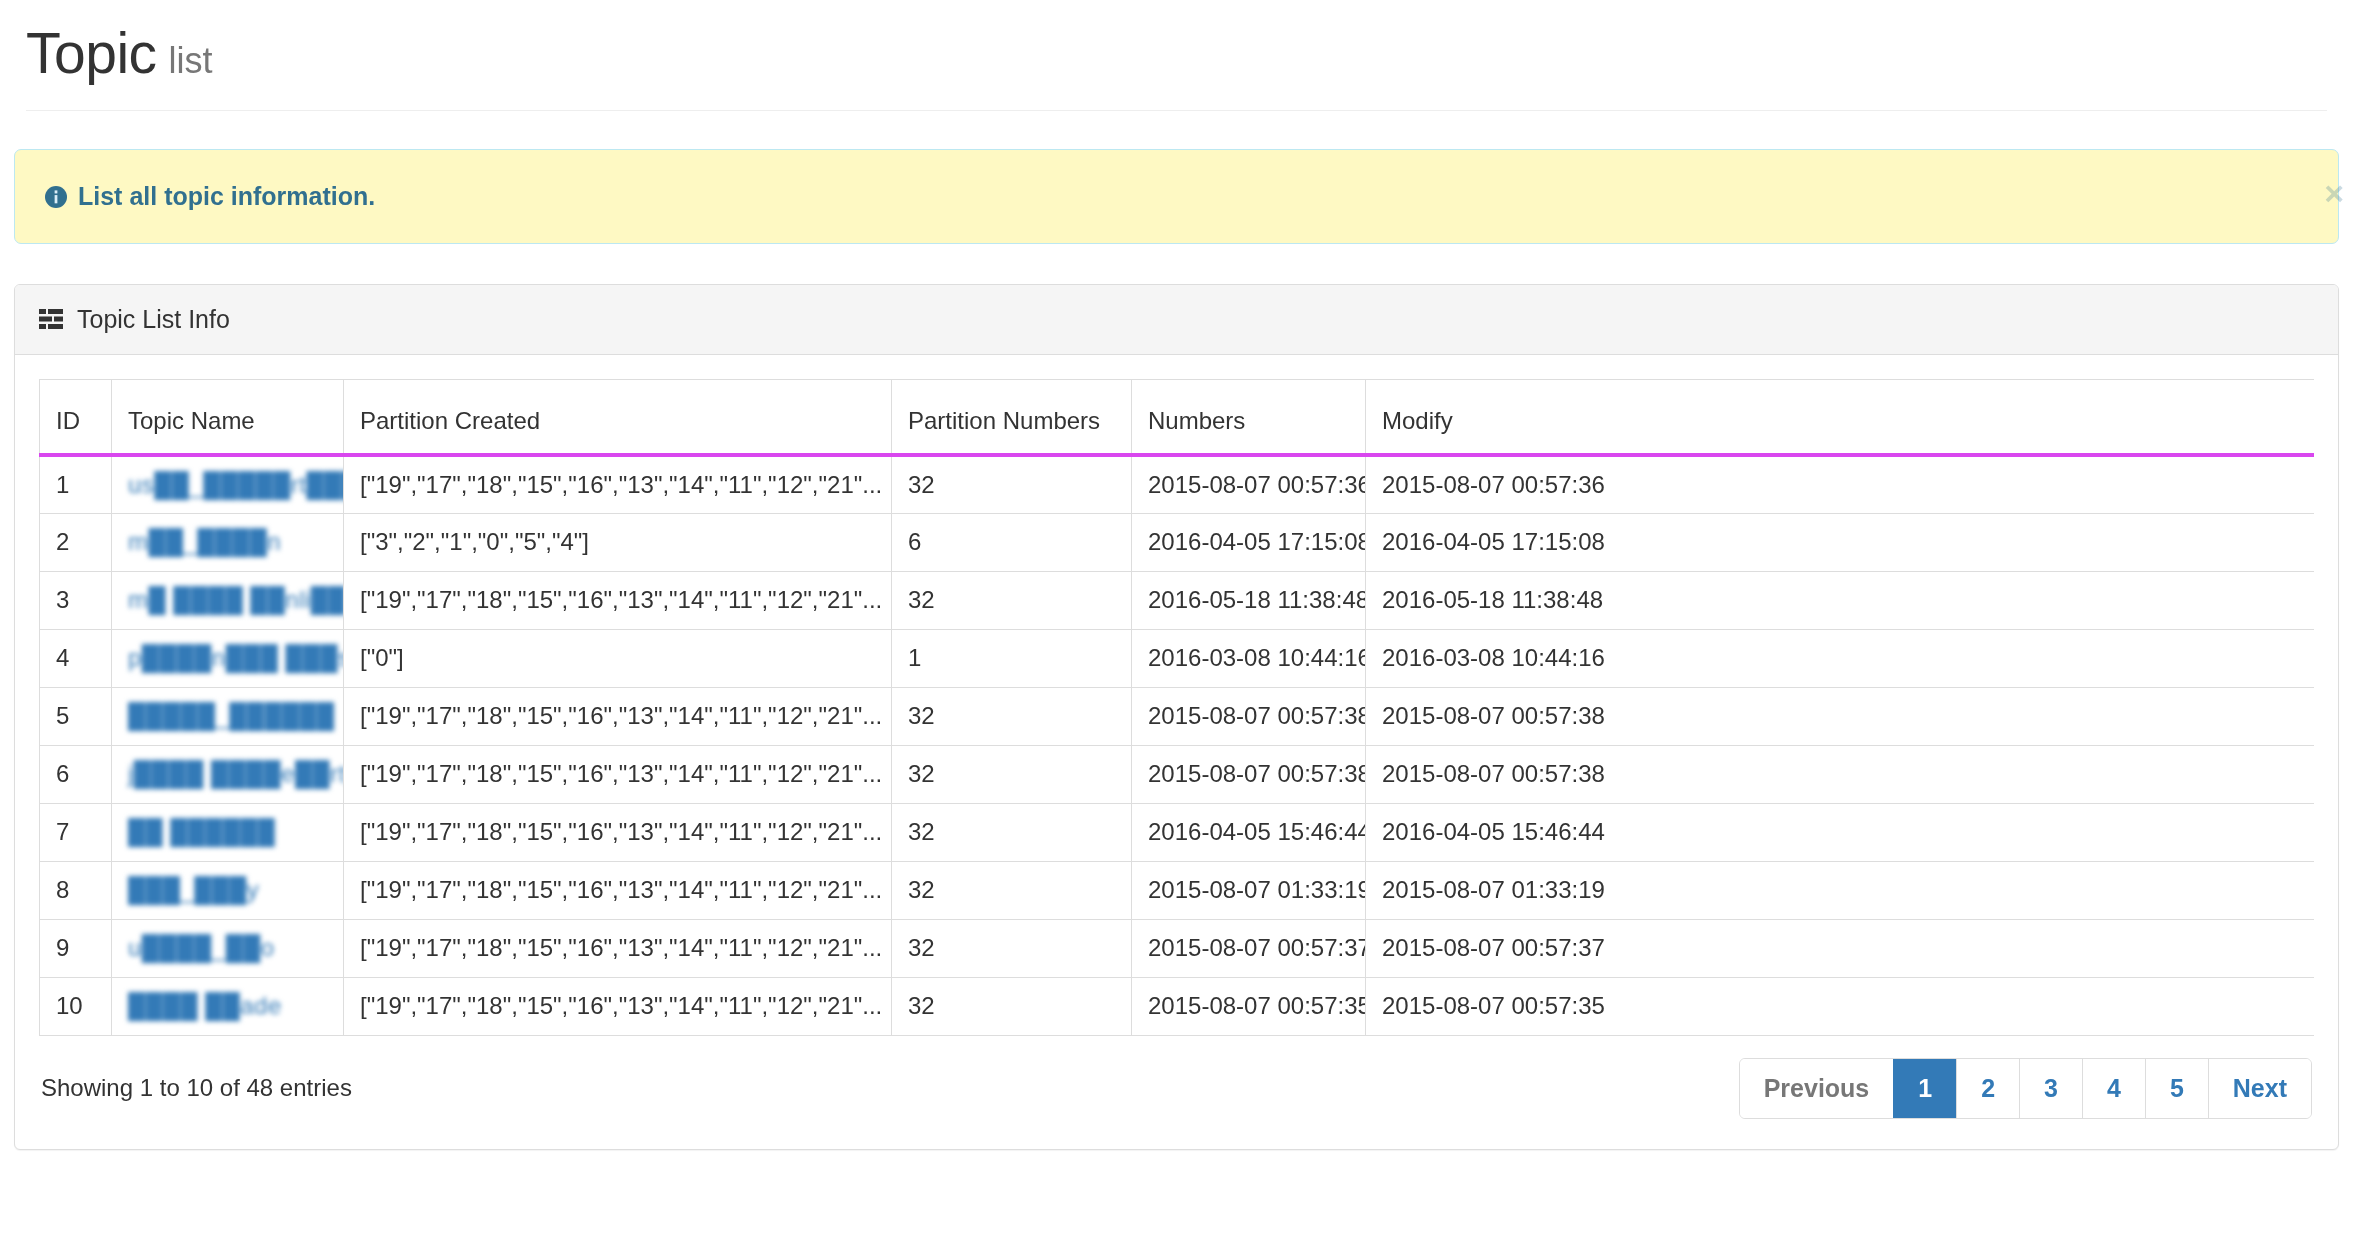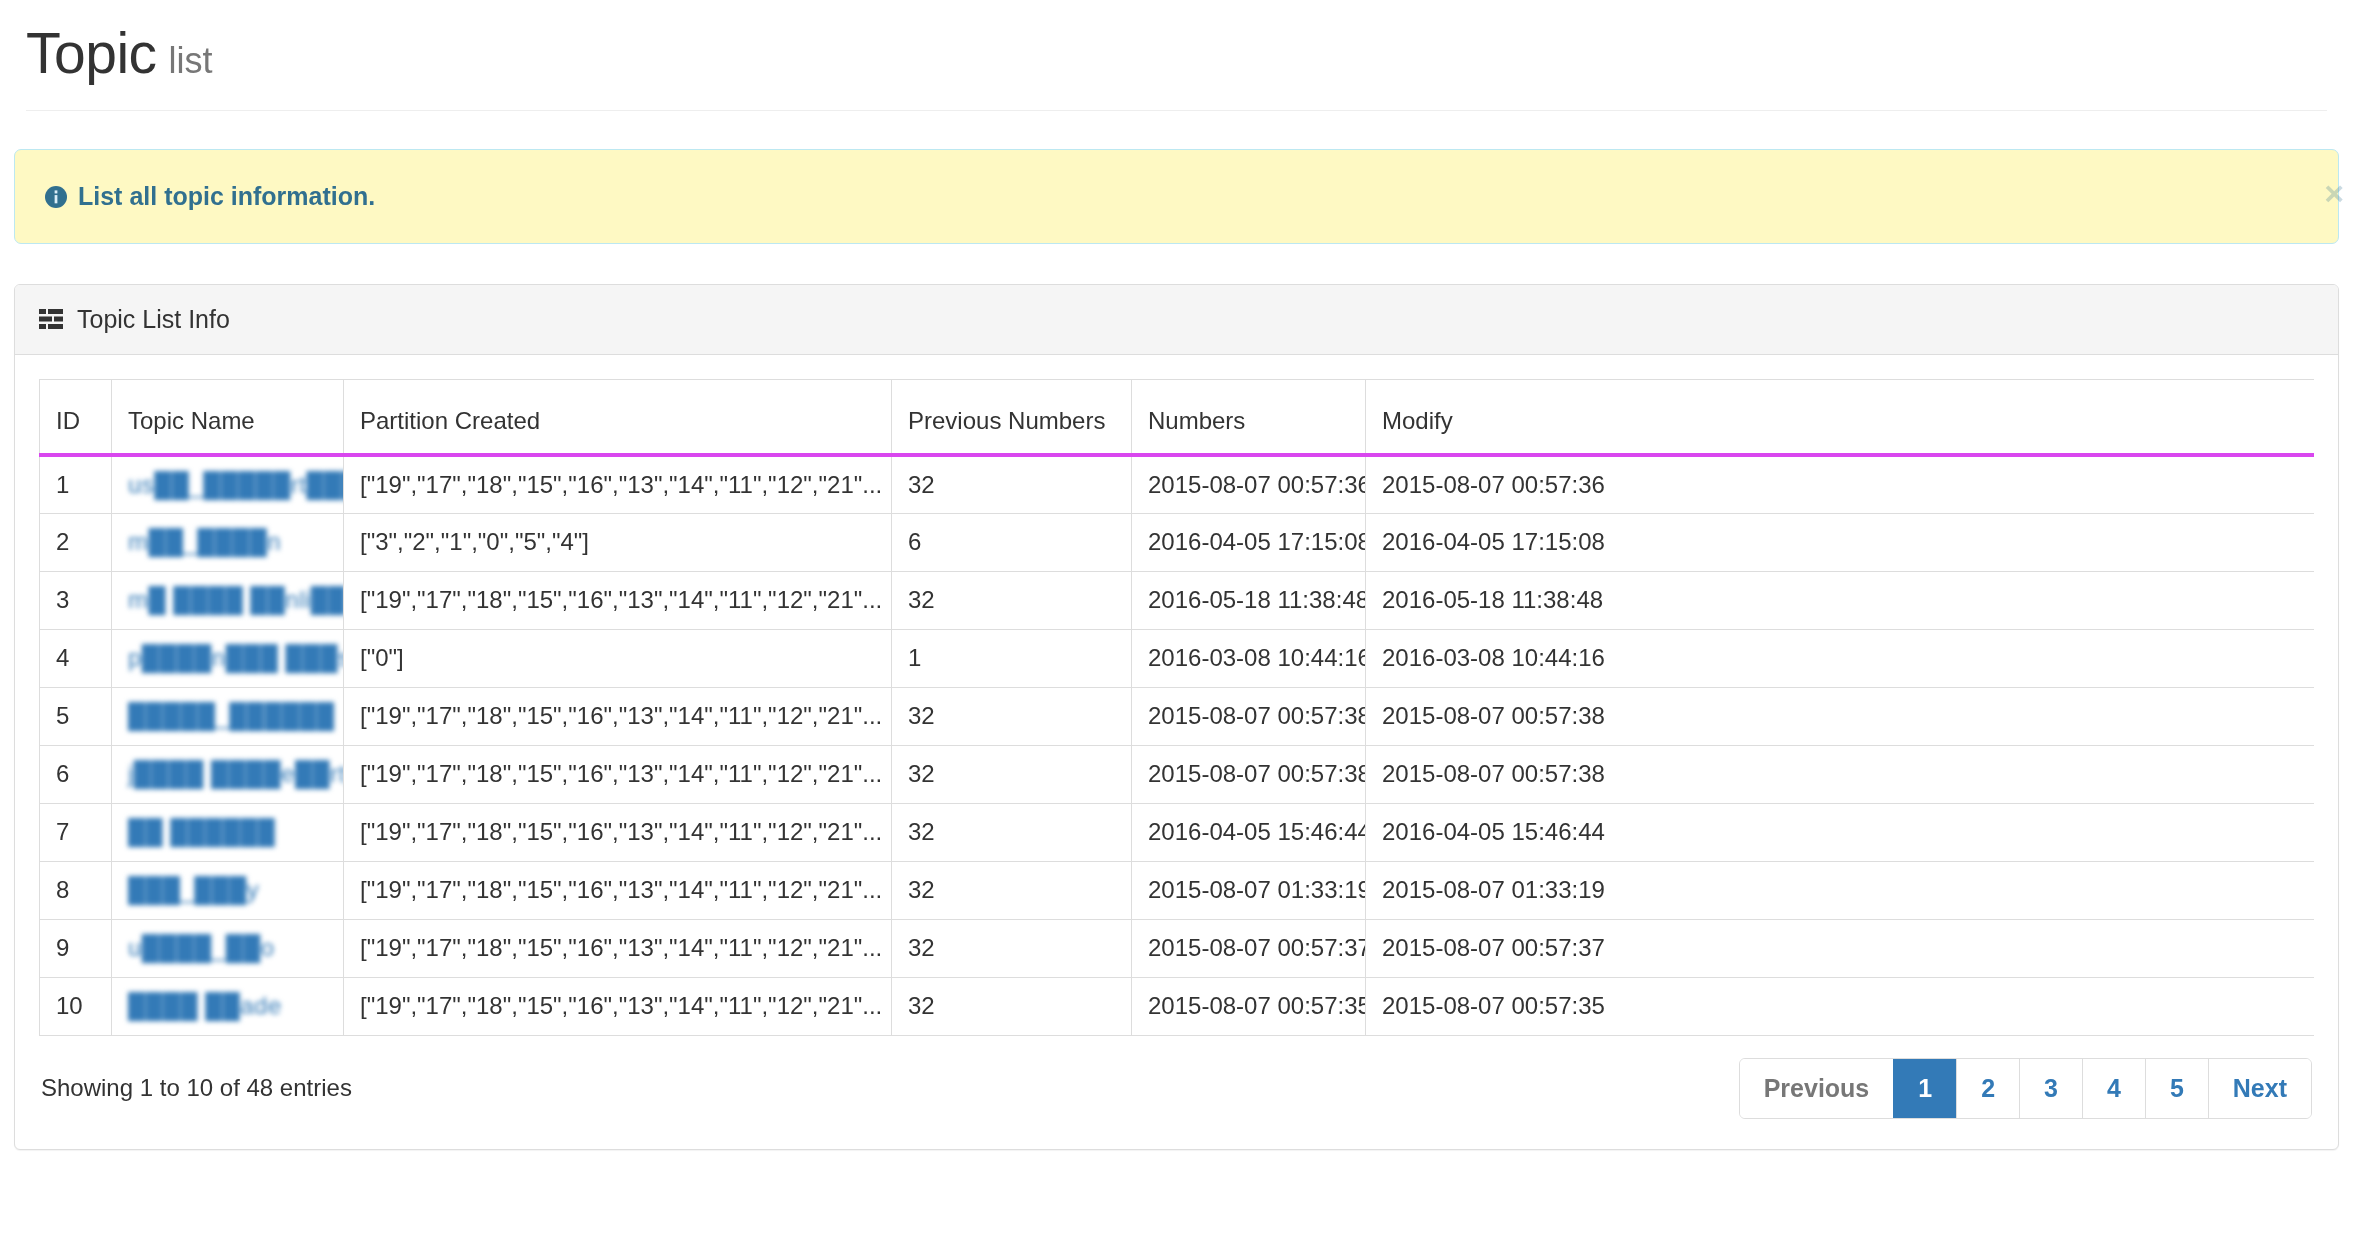--- a/index.html
+++ b/index.html
@@ -262,21 +262,21 @@
             <col class="col-pidx">
             <col class="col-pnum">
             <col class="col-created">
             <col class="col-modify">
           </colgroup>
           <thead>
             <tr>
               <th>ID</th>
               <th>Topic Name</th>
               <th>Partition Created</th>
-              <th>Previous Numbers</th>
+              <th>Partition Numbers</th>
               <th>Numbers</th>
               <th>Modify</th>
             </tr>
           </thead>
           <tbody id="tbody">
               <tr>
                 <td>1</td>
                 <td><a class="topic-link redacted">us██_█████rt███_█rder</a></td>
                 <td>["19","17","18","15","16","13","14","11","12","21"...</td>
                 <td>32</td>

